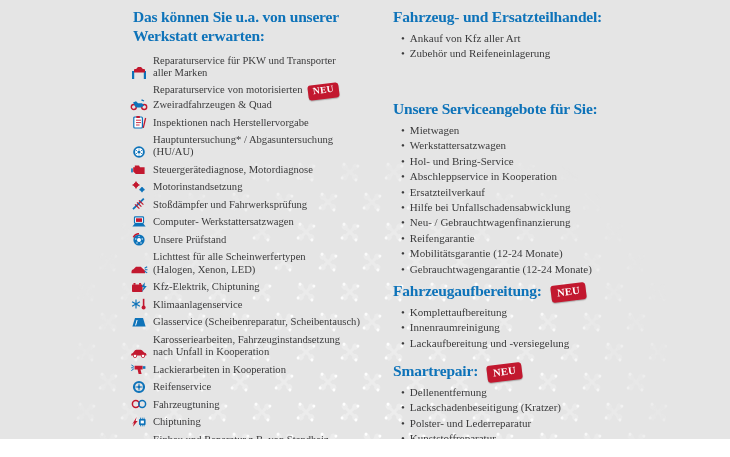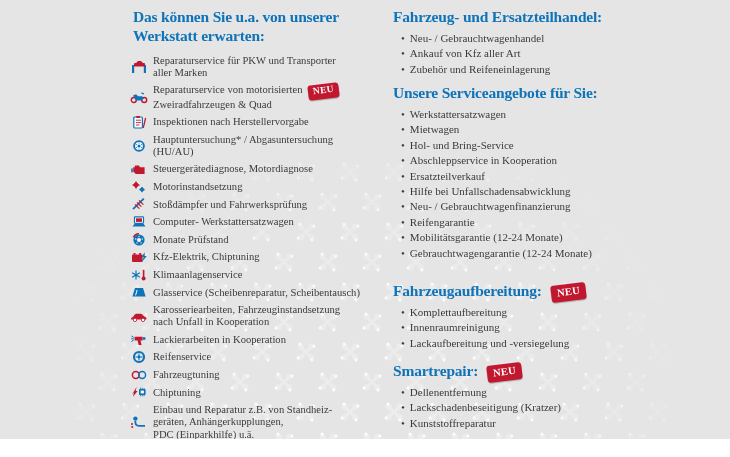--- a/index.html
+++ b/index.html
@@ -8,27 +8,27 @@
     font-family:Liberation Serif, serif;
   }
   .bg{position:absolute;left:0;top:0;z-index:0;}
   .col{position:absolute;z-index:1;}
   .left-col{left:130px;top:8px;width:248px;}
   .right-col{left:393px;top:0;width:300px;}
   .heading{
     color:#0e73b9;font-size:15.5px;font-weight:bold;line-height:1.22;
     margin:0 0 9px 3px;letter-spacing:-.2px;
   }
-  .srow{display:flex;align-items:center;margin-bottom:4.6px;}
+  .srow{display:flex;align-items:flex-end;margin-bottom:4.6px;}
   .sicon{width:18px;height:14px;flex:none;margin-right:5px;margin-top:-1px;}
   .sicon svg{display:block;}
   .stext{font-size:10.6px;line-height:12.5px;color:#3b3b3c;}
   .rsec{position:absolute;left:0;width:300px;}
   .rsec-1{top:8px;}
-  .rsec-2{top:84px;}
+  .rsec-2{top:100px;}
   .rsec-3{top:282px;}
   .rsec-4{top:362px;}
   .rsec .heading{margin:0 0 4px 0;}
   .blist{list-style:none;margin:0;padding:0 0 0 8px;}
   .blist li{font-size:11px;line-height:15.4px;color:#3b3b3c;}
   .bullet{color:#3b3b3c;margin-right:5px;font-size:11px;}
   .neu{
     display:inline-block;background:#c2182f;color:#fff;font-weight:bold;
     font-size:10.5px;line-height:1;padding:2.5px 6px 3.5px;border-radius:3px;
     transform:rotate(-7deg);margin-left:9px;vertical-align:2px;
@@ -308,21 +308,30 @@
               <g fill="#fff">
                 <circle cx="9" cy="3.6" r=".7"></circle>
                 <circle cx="12.2" cy="6" r=".7"></circle>
                 <circle cx="11" cy="9.9" r=".7"></circle>
                 <circle cx="7" cy="9.9" r=".7"></circle>
                 <circle cx="5.8" cy="6" r=".7"></circle>
               </g>
               <path d="M3.4 4.4A6.4 6.4 0 019 .7" stroke="#c2182f" stroke-width="1.6" fill="none"></path>
             </svg>
           </span>
-          <div class="stext">Monate Prüfstand</div>
+          <div class="stext">Unsere Prüfstand</div>
+        </div>
+        <div class="srow">
+          <span class="sicon">
+            <svg width="18" height="14" viewBox="0 0 18 14">
+              <path d="M1.5 11.2V9.4q0-1.6 2-2.1L6 4.8h4.8l2.6 2.5q1.6.5 1.6 2.1v1.8z" fill="#c2182f"></path>
+              <path d="M14.6 6.2l2.6-1.5M14.9 7.8h2.6M14.6 9.3l2.6 1.6" stroke="#0e73b9" stroke-width="1.1"></path>
+            </svg>
+          </span>
+          <div class="stext">Lichttest für alle Scheinwerfertypen<br>(Halogen, Xenon, LED)</div>
         </div>
         <div class="srow">
           <span class="sicon">
             <svg width="18" height="14" viewBox="0 0 18 14">
               <rect x="2" y="4.5" width="10.6" height="7.6" rx=".8" fill="#c2182f"></rect>
               <rect x="3.5" y="3" width="2" height="1.8" fill="#c2182f"></rect>
               <rect x="9.1" y="3" width="2" height="1.8" fill="#c2182f"></rect>
               <path d="M14.8 2.2l-3.3 4.7h2.2l-1.8 5 4.9-6h-2.2z" fill="#0e73b9"></path>
             </svg>
           </span>
@@ -411,30 +420,29 @@
           <div class="stext">Einbau und Reparatur z.B. von Standheiz-<br>geräten, Anhängerkupplungen,<br>PDC (Einparkhilfe) u.ä.</div>
         </div>
       </div>
   </div>
 
   <div class="col right-col">
     <div id="right-sections">
         <div class="rsec rsec-1">
           <h2 class="heading"><span>Fahrzeug- und Ersatzteilhandel:</span></h2>
           <ul class="blist">
-            <li><span class="bullet">•</span><span>Neu- / Gebrauchtwagenhandel</span></li>
             <li><span class="bullet">•</span><span>Ankauf von Kfz aller Art</span></li>
             <li><span class="bullet">•</span><span>Zubehör und Reifeneinlagerung</span></li>
           </ul>
         </div>
         <div class="rsec rsec-2">
           <h2 class="heading"><span>Unsere Serviceangebote für Sie:</span></h2>
           <ul class="blist">
+            <li><span class="bullet">•</span><span>Mietwagen</span></li>
             <li><span class="bullet">•</span><span>Werkstattersatzwagen</span></li>
-            <li><span class="bullet">•</span><span>Mietwagen</span></li>
             <li><span class="bullet">•</span><span>Hol- und Bring-Service</span></li>
             <li><span class="bullet">•</span><span>Abschleppservice in Kooperation</span></li>
             <li><span class="bullet">•</span><span>Ersatzteilverkauf</span></li>
             <li><span class="bullet">•</span><span>Hilfe bei Unfallschadensabwicklung</span></li>
             <li><span class="bullet">•</span><span>Neu- / Gebrauchtwagenfinanzierung</span></li>
             <li><span class="bullet">•</span><span>Reifengarantie</span></li>
             <li><span class="bullet">•</span><span>Mobilitätsgarantie (12-24 Monate)</span></li>
             <li><span class="bullet">•</span><span>Gebrauchtwagengarantie (12-24 Monate)</span></li>
           </ul>
         </div>
@@ -444,19 +452,20 @@
             <li><span class="bullet">•</span><span>Komplettaufbereitung</span></li>
             <li><span class="bullet">•</span><span>Innenraumreinigung</span></li>
             <li><span class="bullet">•</span><span>Lackaufbereitung und -versiegelung</span></li>
           </ul>
         </div>
         <div class="rsec rsec-4">
           <h2 class="heading"><span>Smartrepair:</span><span class="neu">NEU</span></h2>
           <ul class="blist">
             <li><span class="bullet">•</span><span>Dellenentfernung</span></li>
             <li><span class="bullet">•</span><span>Lackschadenbeseitigung (Kratzer)</span></li>
+            <li><span class="bullet">•</span><span>Polster- und Lederreparatur</span></li>
             <li><span class="bullet">•</span><span>Kunststoffreparatur</span></li>
           </ul>
         </div>
       </div>
   </div>
 
 </div>
 
 </body></html>

